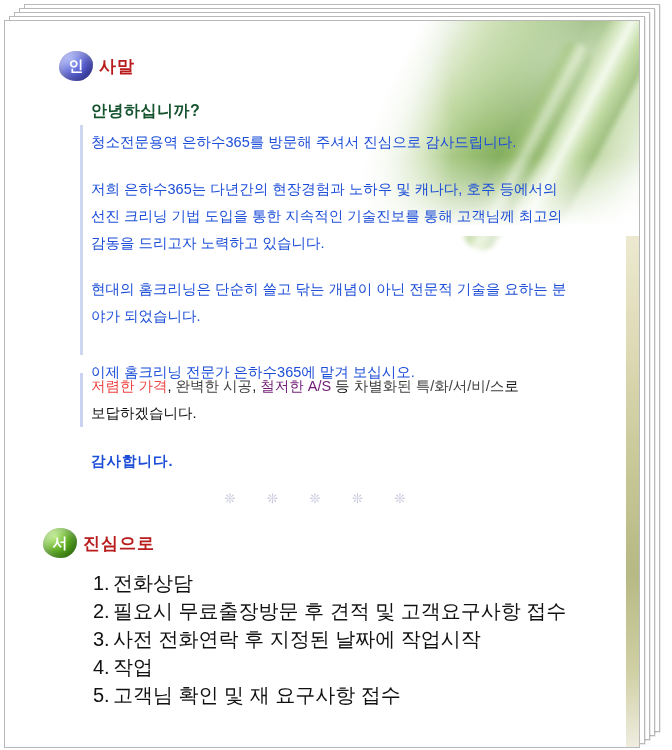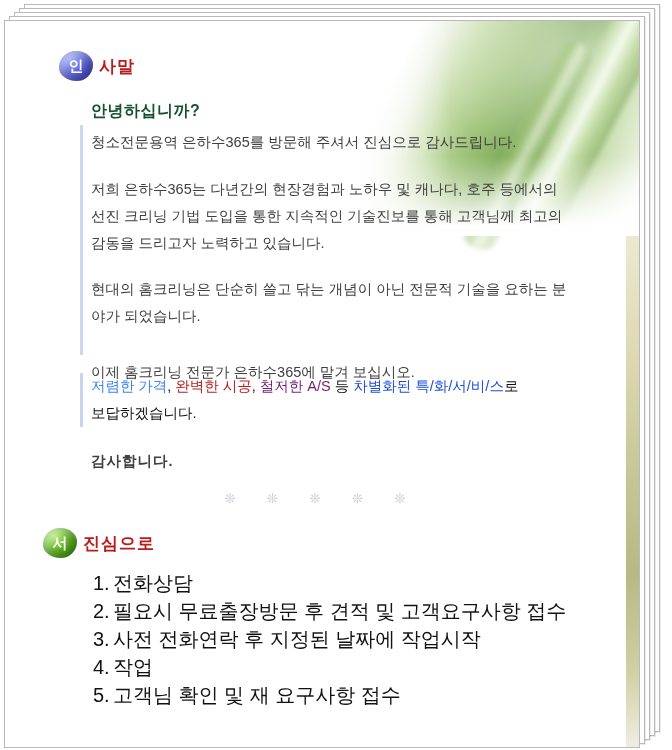--- a/index.html
+++ b/index.html
@@ -170,21 +170,21 @@
     letter-spacing: 1px;
   }
   #heading-greeting { left: 54px; top: 30px; }
   #heading-process  { left: 38px; top: 507px; }
 
   
   .body-block {
     position: absolute;
     left: 86px;
     font-size: 14.5px;
-    color: #404040;
+    color: #1d4ed8;
     line-height: 27px;
     font-family: "Liberation Sans", sans-serif;
   }
   .question {
     position: absolute;
     left: 86px;
     top: 80px;
     font-size: 16px;
     color: #14532d;
     font-weight: bold;
@@ -201,25 +201,25 @@
     position: absolute;
     left: 86px;
     top: 352px;
     width: 480px;
     font-size: 14.5px;
     line-height: 27px;
     border-left: 3px solid #c9d4f0;
     padding-left: 8px;
     margin-left: -11px;
   }
-  .hl-red   { color: #3b82f6; font-family: Liberation Serif, serif; }
-  .hl-green { color: #b91c1c; }
+  .hl-red   { color: #ef4444; }
+  .hl-green { color: #404040; }
   .hl-blue  { color: #701a75; }
   .hl-black { color: #111111; }
-  .hl-pink  { color: #1d4ed8; }
+  .hl-pink  { color: #404040; }
 
   
   .accent-bar {
     position: absolute;
     left: 75px;
     width: 3px;
     background: #ccd6f0;
   }
   #accent-1 { top: 104px; height: 230px; }
 

